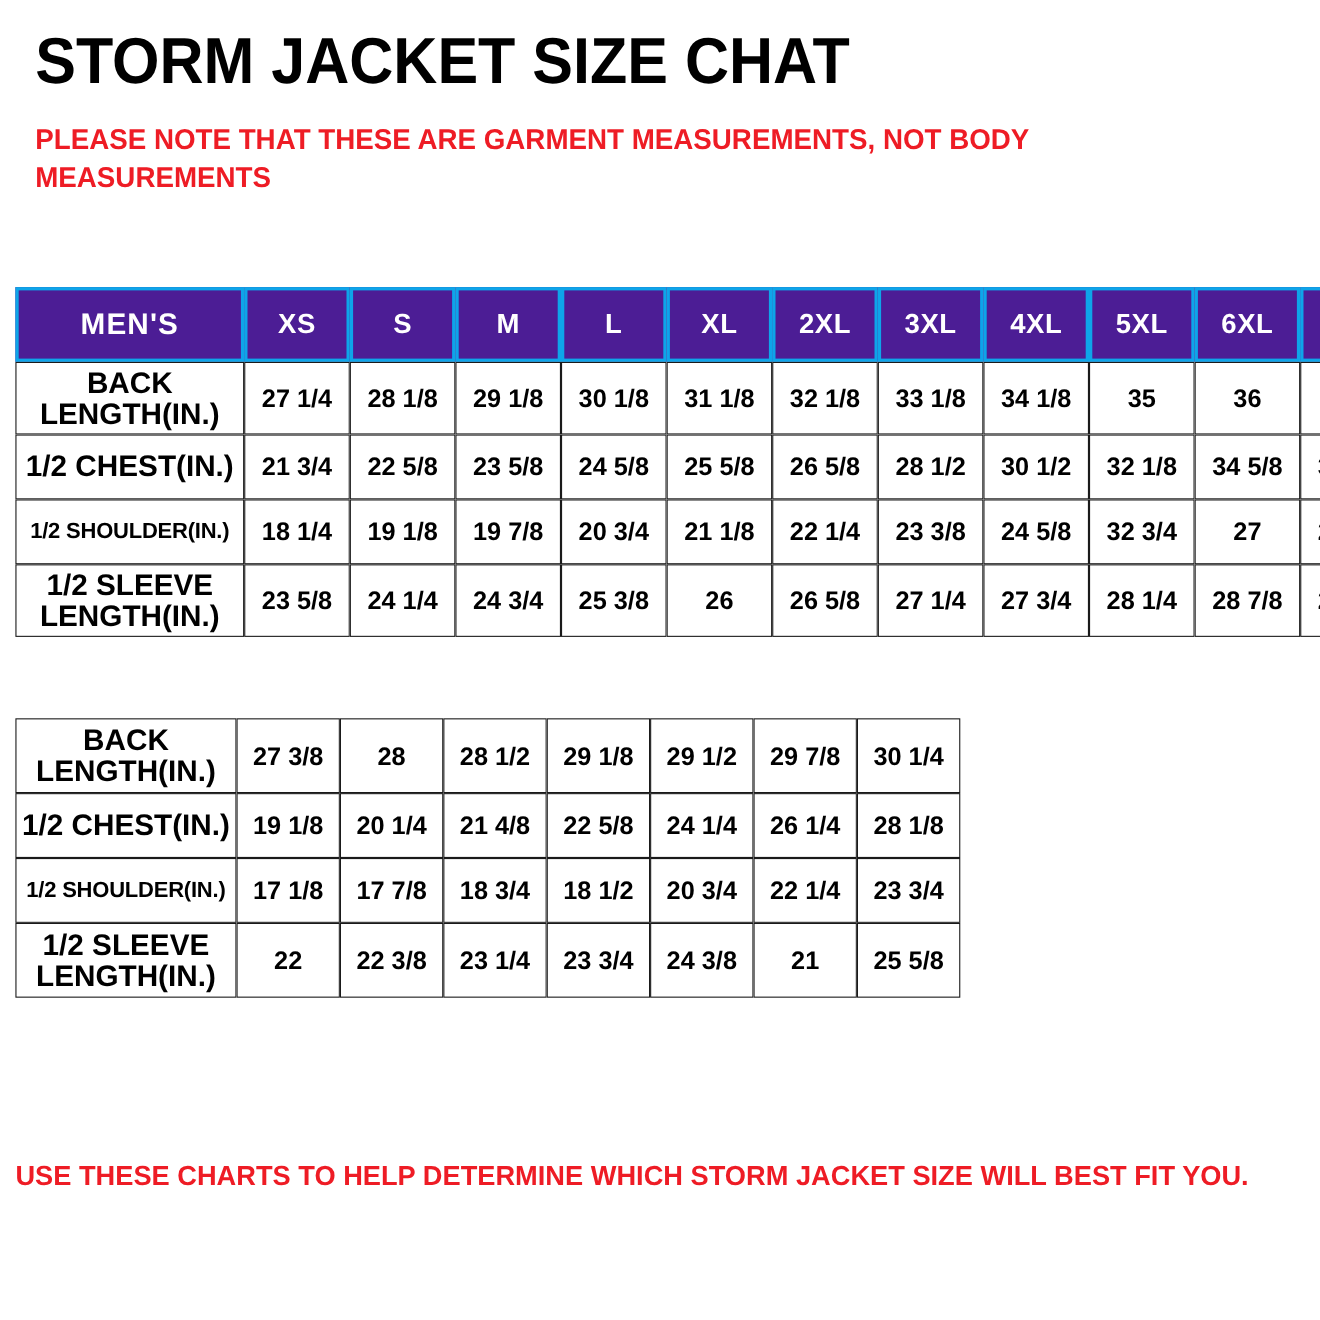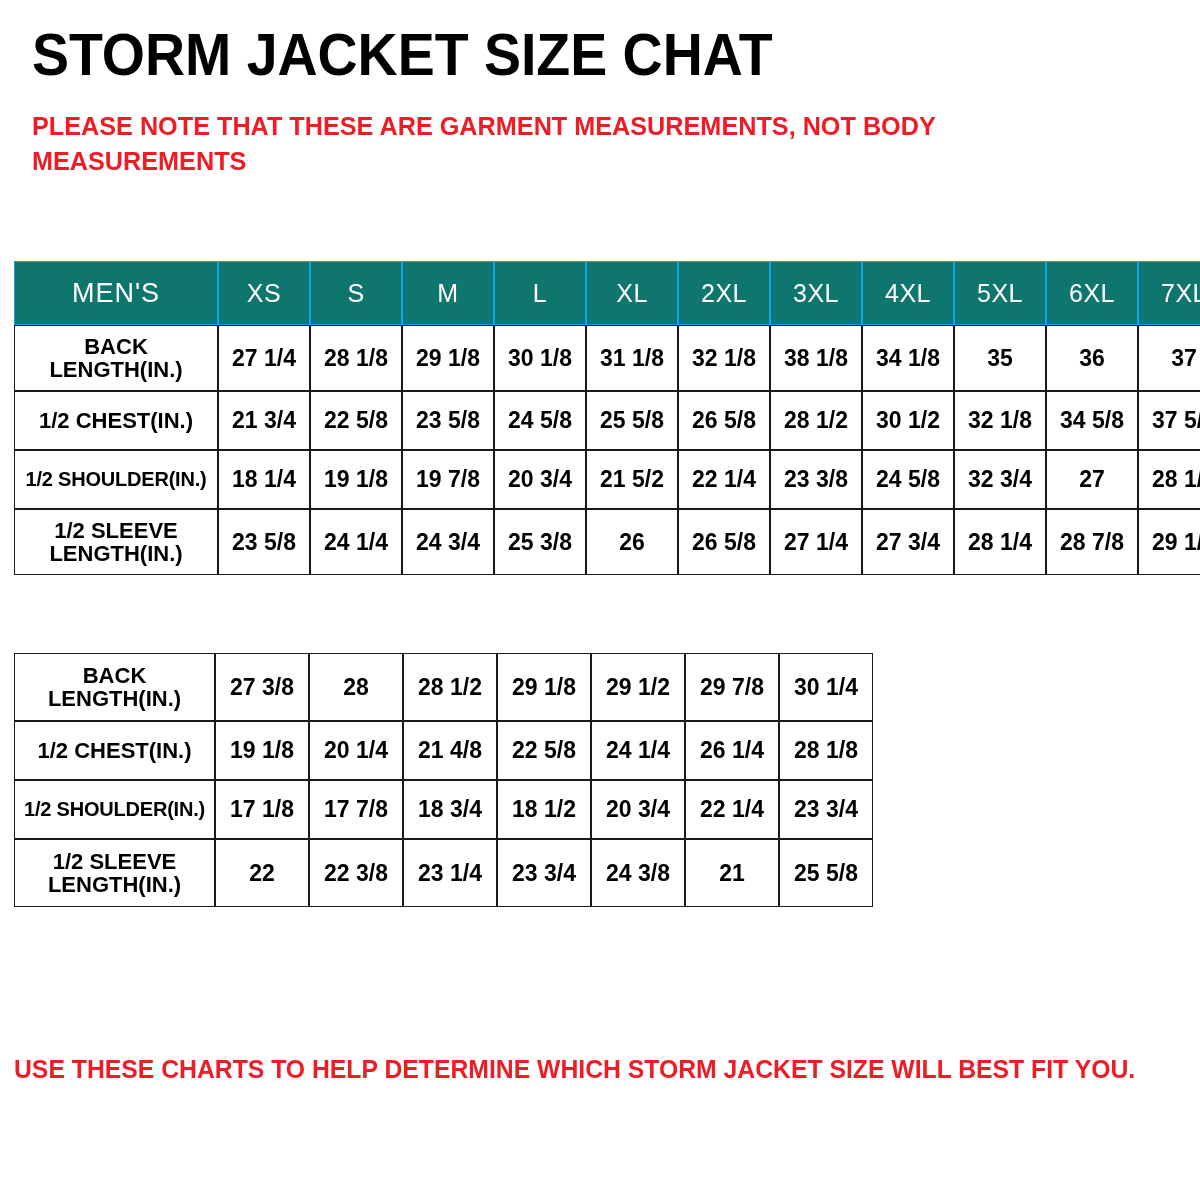--- a/index.html
+++ b/index.html
@@ -68,33 +68,33 @@
     text-align: center;
     vertical-align: middle;
     color: #000000;
     font-family: "Liberation Sans Narrow", "Liberation Sans", sans-serif;
     font-weight: bold;
     background: #ffffff;
     padding: 0 1px;
     overflow: hidden;
   }
   table.size-table tr.head td {
-    background: #0f766e;
+    background: #4c1d95;
     color: #ffffff;
-    border: 1px solid #0ea5e9;
-    font-weight: normal;
+    border: 3px solid #0ea5e9;
+    font-weight: bold;
     font-size: 25px;
     letter-spacing: 0.5px;
   }
   table.size-table tr.head td.rowlabel {
     font-size: 27px;
     letter-spacing: 1px;
   }
   td.rowlabel {
-    font-size: 22px;
+    font-size: 27px;
     line-height: 1.05;
     white-space: pre-line;
   }
   td.rowlabel.tight {
     font-size: 20px;
     letter-spacing: -0.2px;
   }
   td.val {
     font-size: 23px;
     letter-spacing: 0px;
@@ -143,21 +143,21 @@
         </tr>
         <tr class="r-tall">
           <td class="rowlabel">BACK
 LENGTH(IN.)</td>
           <td class="val">27 1/4</td>
           <td class="val">28 1/8</td>
           <td class="val">29 1/8</td>
           <td class="val">30 1/8</td>
           <td class="val">31 1/8</td>
           <td class="val">32 1/8</td>
-          <td class="val">38 1/8</td>
+          <td class="val">33 1/8</td>
           <td class="val">34 1/8</td>
           <td class="val">35</td>
           <td class="val">36</td>
           <td class="val">37</td>
         </tr>
         <tr class="r-short">
           <td class="rowlabel">1/2 CHEST(IN.)</td>
           <td class="val">21 3/4</td>
           <td class="val">22 5/8</td>
           <td class="val">23 5/8</td>
@@ -169,21 +169,21 @@
           <td class="val">32 1/8</td>
           <td class="val">34 5/8</td>
           <td class="val">37 5/8</td>
         </tr>
         <tr class="r-short">
           <td class="rowlabel tight">1/2 SHOULDER(IN.)</td>
           <td class="val">18 1/4</td>
           <td class="val">19 1/8</td>
           <td class="val">19 7/8</td>
           <td class="val">20 3/4</td>
-          <td class="val">21 5/2</td>
+          <td class="val">21 1/8</td>
           <td class="val">22 1/4</td>
           <td class="val">23 3/8</td>
           <td class="val">24 5/8</td>
           <td class="val">32 3/4</td>
           <td class="val">27</td>
           <td class="val">28 1/4</td>
         </tr>
         <tr class="r-tall">
           <td class="rowlabel">1/2 SLEEVE
 LENGTH(IN.)</td>

